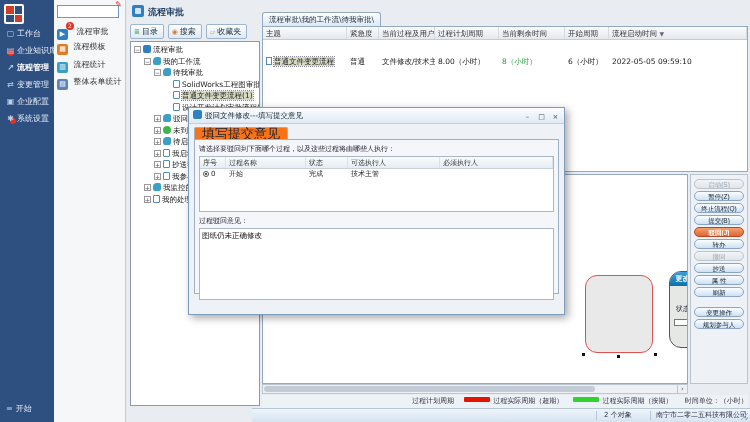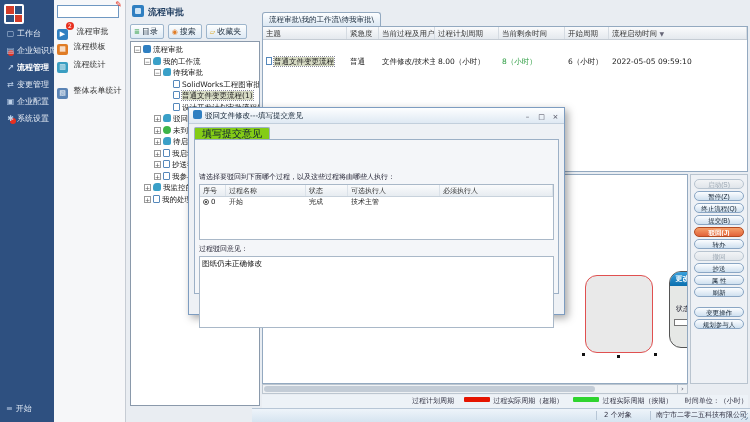--- a/index.html
+++ b/index.html
@@ -147,25 +147,25 @@
   #dlg-title { height:16px; background:linear-gradient(#fdfeff,#dfe9f3);
     border-bottom:1px solid #c2cfdc; font-size:7.5px; line-height:16px; color:#123;
     padding-left:4px;}
   .dlg-ico { display:inline-block; width:9px; height:9px; background:#2f7fc1;
     border-radius:2px; vertical-align:-1px; margin-right:3px;}
   .dlg-ctrl { position:absolute; top:3px; width:13px; height:11px; font-size:7px;
     line-height:10px; text-align:center; color:#445; border:1px solid transparent;
     cursor:pointer;}
   #dlg-tabbar { position:absolute; left:5px; top:19px; height:13px; }
   .dlg-tab { display:inline-block; height:13px; line-height:12px; padding:0 7px;
-    font-size:10px; background:#84cc16; border:1px solid #9cb0c6; border-bottom:none;
+    font-size:13px; background:#f97316; border:1px solid #9cb0c6; border-bottom:none;
     border-radius:2px 2px 0 0; color:#123;}
   #dlg-body { position:absolute; left:5px; right:5px; top:31px; bottom:20px;
     background:#f4f6f9; border:1px solid #9cb0c6; padding:4px;}
-  .dlg-instr { font-size:7px; color:#223; margin-bottom:2px;margin-top:28px;}
+  .dlg-instr { font-size:7px; color:#223; margin-bottom:2px;}
   #dlg-table { background:#fff; border:1px solid #a9b8c8; height:56px; overflow:hidden;}
   .dt-head { display:flex; height:12px; background:linear-gradient(#fafbfc,#e7ecf1);
     border-bottom:1px solid #c8d2dc; font-size:7px; color:#333;}
   .dt-head div { line-height:12px; padding:0 3px; border-right:1px solid #dbe2e9;
     white-space:nowrap; overflow:hidden;}
   .dt-row { display:flex; height:11px; font-size:7px;}
   .dt-row div { line-height:11px; padding:0 3px; white-space:nowrap; overflow:hidden;}
   .d0{width:26px;} .d1{width:80px;} .d2{width:42px;} .d3{width:92px;} .d4{flex:1;}
   .radio { display:inline-block; width:6px; height:6px; border:1px solid #555;
     border-radius:50%; position:relative; vertical-align:-1px; margin-right:2px;
@@ -229,21 +229,21 @@
     <span>流程审批</span>
   </div>
   <div class="mod-item" style="top:40px">
     <span class="mod-ico mi-orange">▦</span>
     <span>流程模板</span>
   </div>
   <div class="mod-item" style="top:58px">
     <span class="mod-ico mi-teal">▥</span>
     <span>流程统计</span>
   </div>
-  <div class="mod-item" style="top:84px">
+  <div class="mod-item" style="top:75px">
     <span class="mod-ico mi-steel">▧</span>
     <span>整体表单统计</span>
   </div>
 </div>
 
 <div id="main">
   <div id="main-title">
     <span class="mt-ico"></span><span>流程审批</span>
   </div>
 

